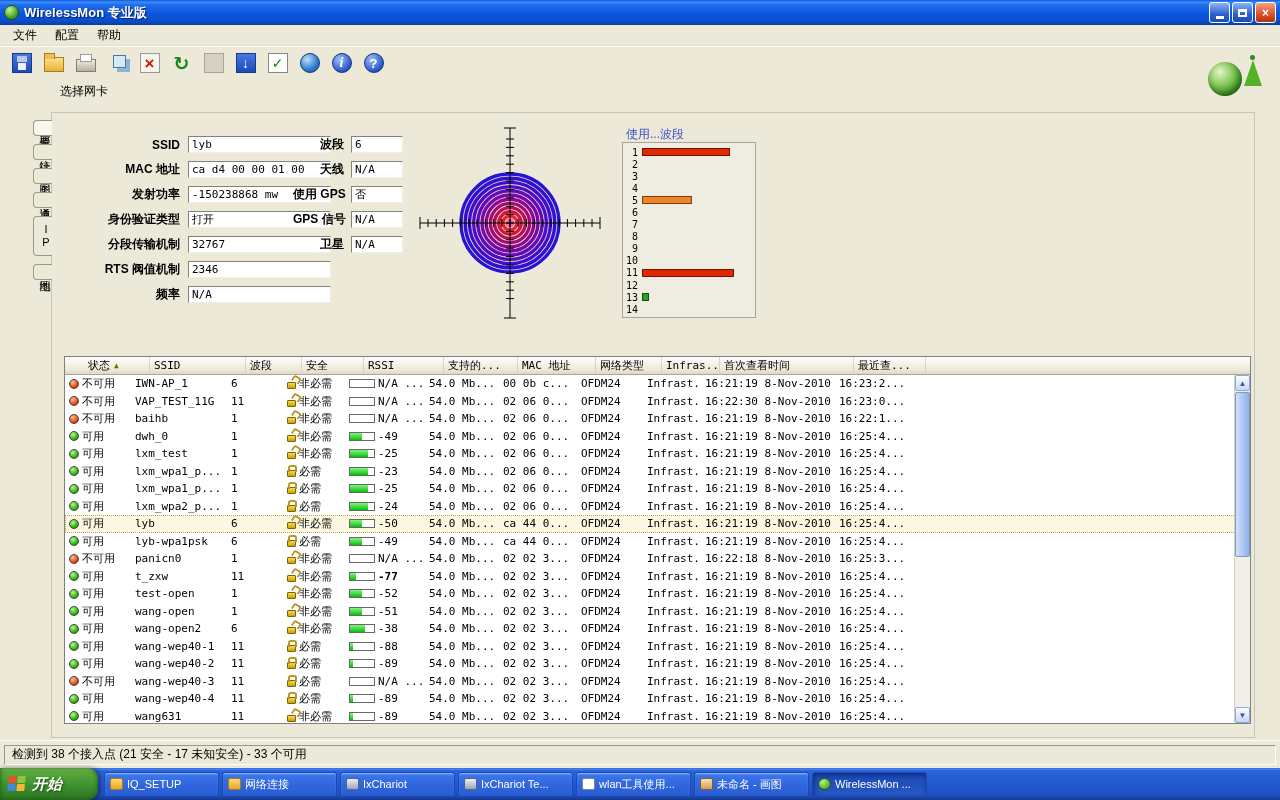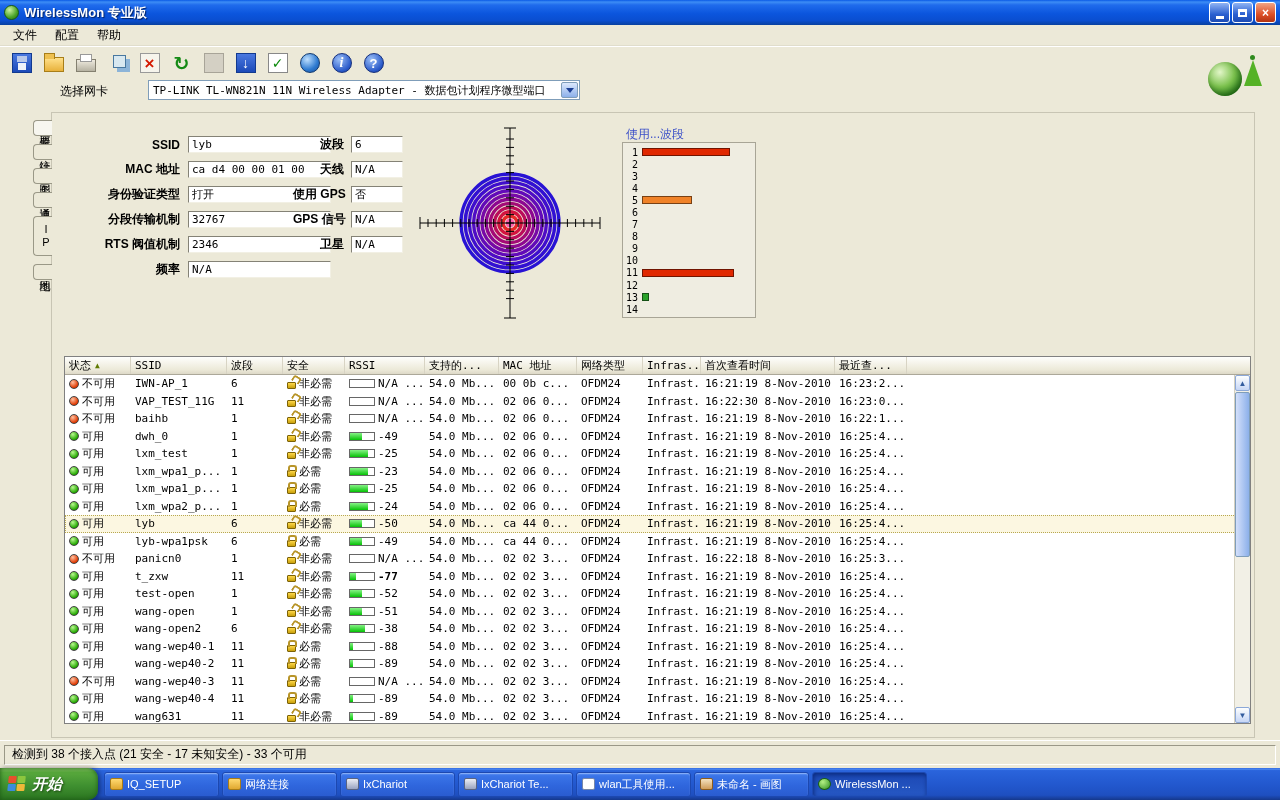--- a/index.html
+++ b/index.html
@@ -190,26 +190,20 @@
     <div class="tbtn">
       <span class="ticon t-info"></span>
     </div>
     <div class="tbtn">
       <span class="ticon t-help"></span>
     </div>
   </div>
 
 <div class="adapter-row">
   <span class="adapter-label">选择网卡</span>
-  <div class="combo">
-    <span class="combo-text">TP-LINK TL-WN821N 11N Wireless Adapter - 数据包计划程序微型端口</span>
-    <span class="combo-btn">
-        <span class="combo-arrow"></span>
-      </span>
-  </div>
 </div>
 
 <div class="logo">
   <span class="logo-globe"></span>
   <span class="logo-ant"></span>
   <span class="logo-tip"></span>
 </div>
 
 <div class="page"></div>
 <div class="vtabs" id="vtabs">
@@ -222,20 +216,24 @@
   </div>
 
 <div class="fields-left" id="fleft">
     <div class="frow">
       <span class="flabel">SSID</span>
       <span class="fbox" style="width: 143px;">lyb</span>
     </div>
     <div class="frow">
       <span class="flabel">MAC 地址</span>
       <span class="fbox" style="width: 143px;">ca d4 00 00 01 00</span>
+    </div>
+    <div class="frow">
+      <span class="flabel">发射功率</span>
+      <span class="fbox" style="width: 143px;">-150238868 mw</span>
     </div>
     <div class="frow">
       <span class="flabel">身份验证类型</span>
       <span class="fbox" style="width: 143px;">打开</span>
     </div>
     <div class="frow">
       <span class="flabel">分段传输机制</span>
       <span class="fbox" style="width: 143px;">32767</span>
     </div>
     <div class="frow">
@@ -379,21 +377,21 @@
       <span class="cnum">13</span>
       <span class="cbar" style="width: 7px; background: rgb(42, 162, 42);"></span>
     </div>
     <div class="crow">
       <span class="cnum">14</span>
     </div>
   </div>
 
 <div class="grid">
   <div class="ghead" id="ghead">
-      <div class="hcell" style="width: 66px;">
+      <div class="hcell" style="width: 66px; margin-left: 19px;">
         <span>状态</span>
         <span class="sortarrow">▲</span>
       </div>
       <div class="hcell" style="width: 96px;">
         <span>SSID</span>
       </div>
       <div class="hcell" style="width: 56px;">
         <span>波段</span>
       </div>
       <div class="hcell" style="width: 62px;">

